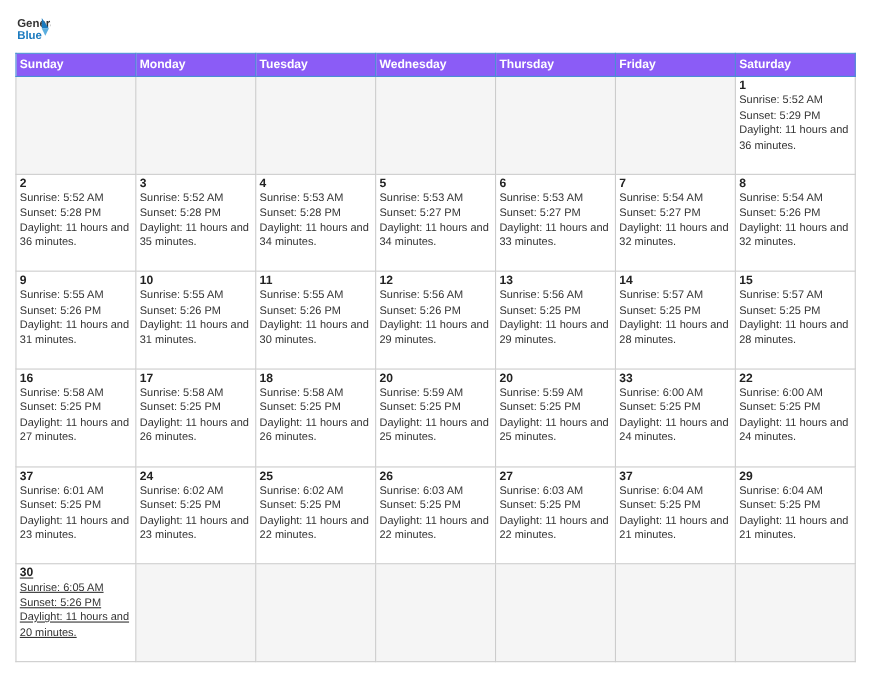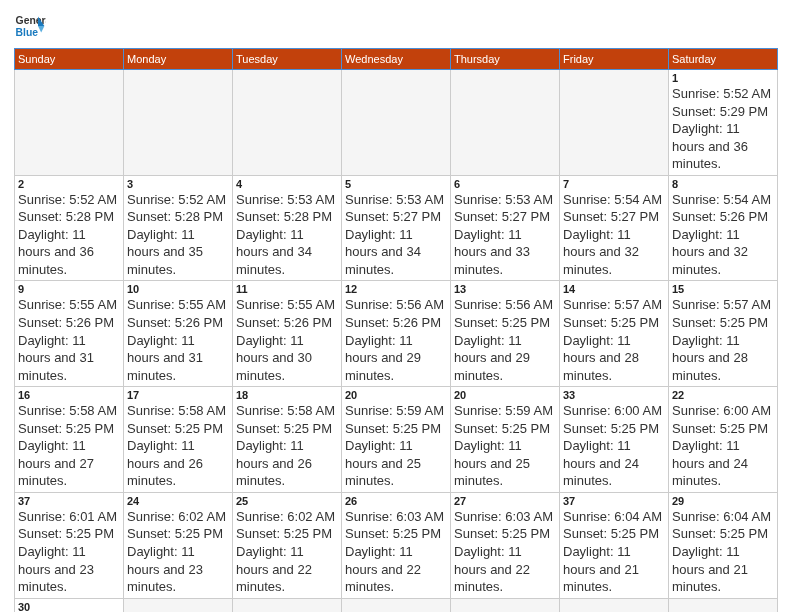--- a/index.html
+++ b/index.html
@@ -46,24 +46,24 @@
       color: #555;
     }
     .calendar {
       flex: 1;
       border: 1px solid #ccc;
       border-collapse: collapse;
       width: 100%;
       table-layout: fixed;
     }
     .calendar th {
-      background: #c2410c;
+      background: #8b5cf6;
       color: #fff;
       font-size: 11px;
-      font-weight: normal;
+      font-weight: bold;
       padding: 4px 3px;
       text-align: left;
       border: 1px solid #4a8dd5;
     }
     .calendar td {
       border: 1px solid #ccc;
       vertical-align: top;
       padding: 2px 3px;
       font-size: 9px;
       color: #333;
@@ -73,26 +73,27 @@
       background: #f5f5f5;
     }
     .day-num {
       font-size: 11px;
       font-weight: bold;
       color: #222;
       display: block;
       margin-bottom: 1px;
     }
     .day-info {
-      font-size: 13px;
+      font-size: 10px;
       line-height: 1.35;
       color: #333;
     }
     .last-row td {
       height: 52px;
+      text-decoration: underline;
     }
   </style>
 </head>
 <body>
 
 <div class="page">
   <div class="header">
     <div class="logo">
       <svg class="logo-icon" viewBox="0 0 40 40">
         <text x="2" y="18" font-size="13" font-weight="bold" fill="#333" font-family="Arial">General</text>

